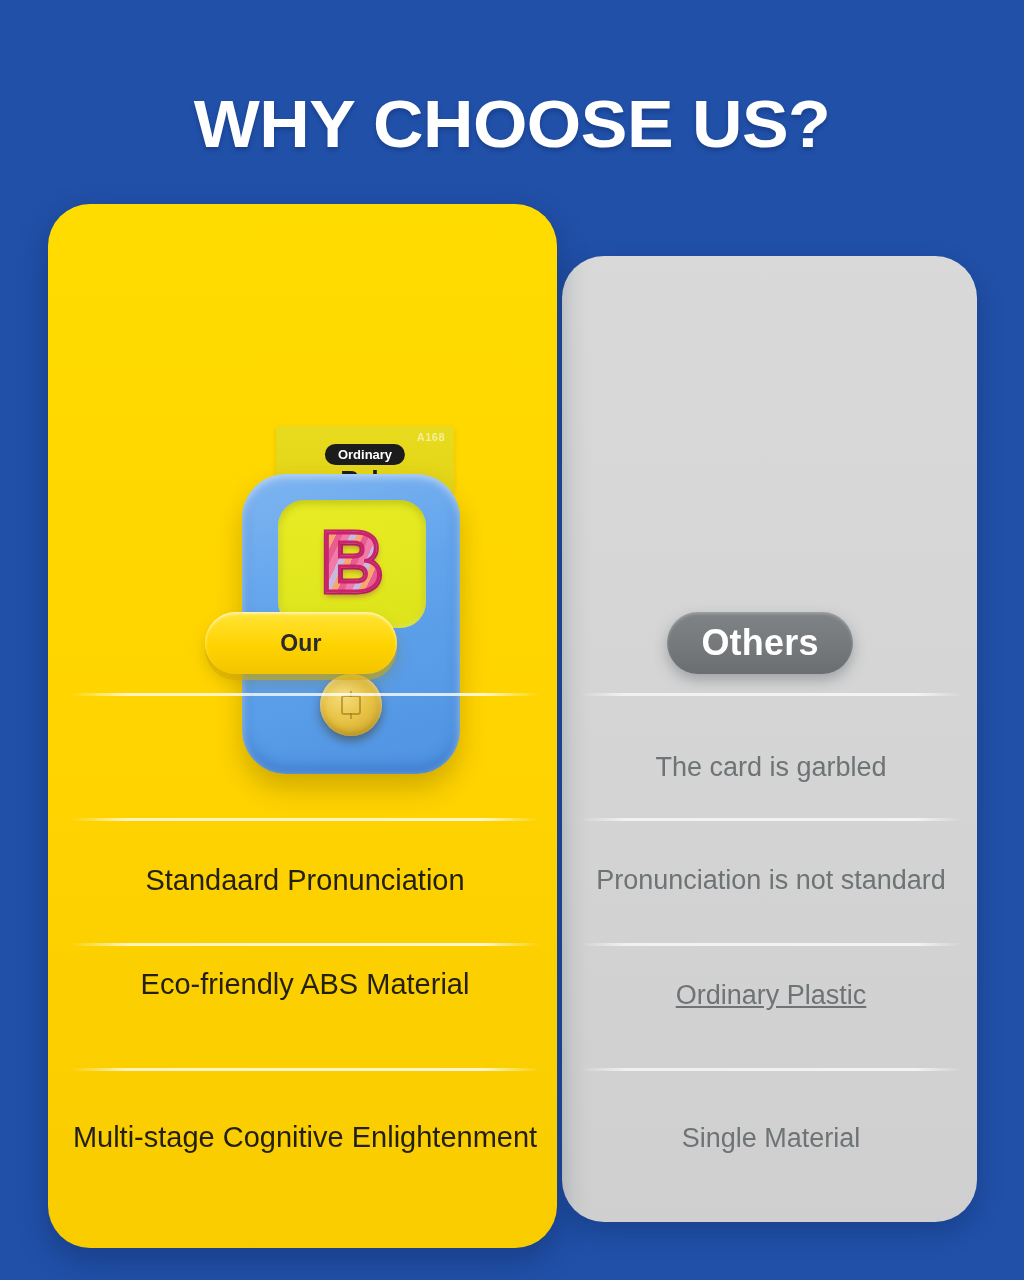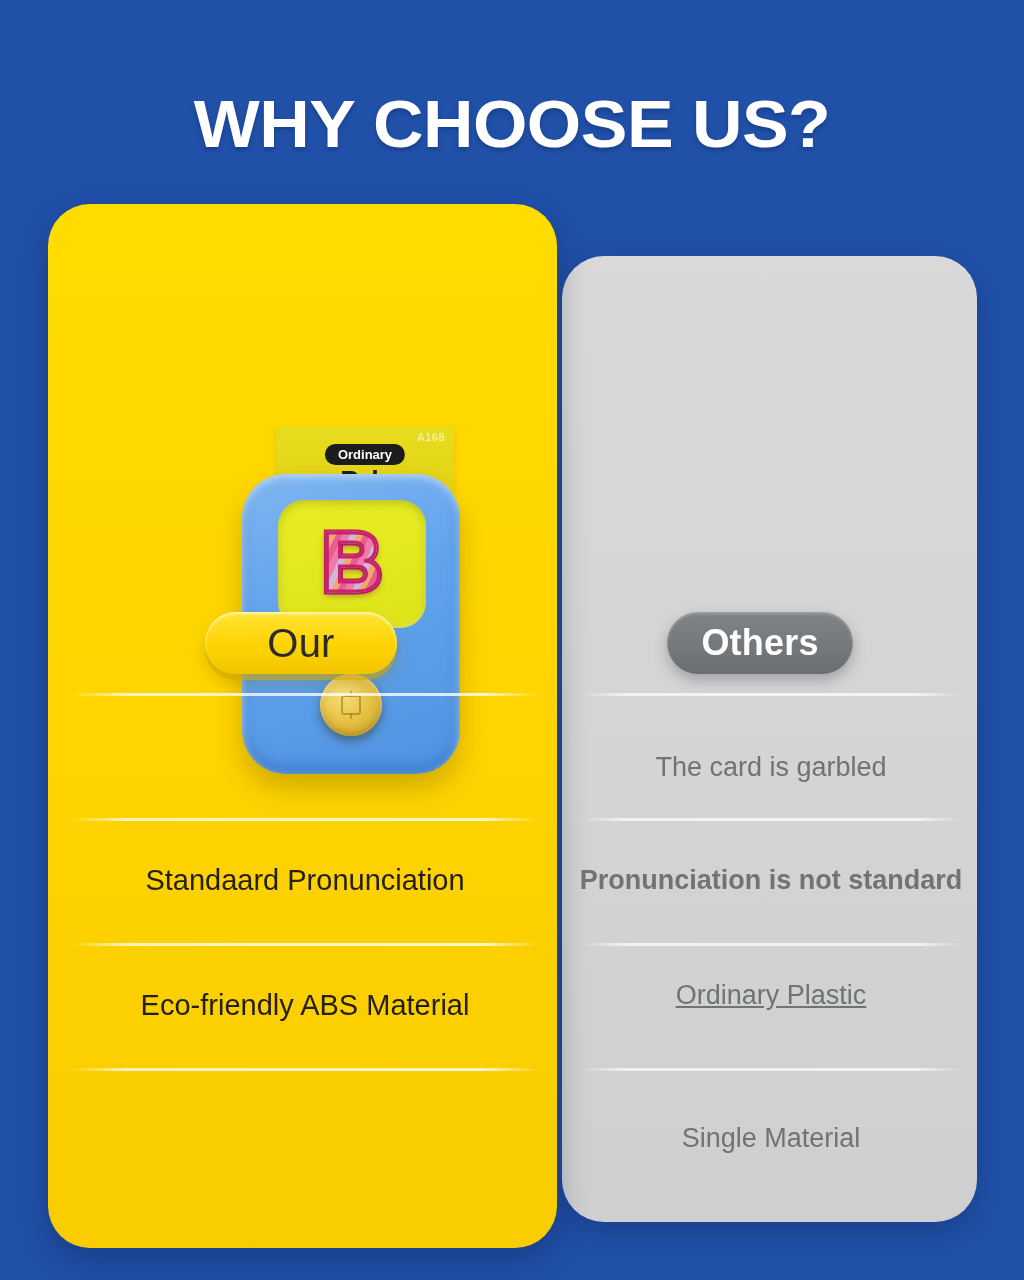--- a/index.html
+++ b/index.html
@@ -123,21 +123,21 @@
   
   .pill-our {
     position:absolute; left:205px; top:612px;
     width:192px; height:62px;
     background:linear-gradient(180deg,#FFE436 0%, #FFD300 55%, #F2C400 100%);
     border-radius:31px;
     box-shadow:0 6px 0 rgba(214,172,0,.55), 0 9px 16px rgba(140,110,0,.28), inset 0 2px 3px rgba(255,255,255,.65);
     display:flex; align-items:center; justify-content:center;
   }
   .pill-our span {
-    font-size:40px; font-weight:400; color:#2B2B2B; letter-spacing:.2px;
+    font-size:23px; font-weight:700; color:#2B2B2B; letter-spacing:.2px;
   }
   .pill-others {
     position:absolute; left:667px; top:612px;
     width:186px; height:62px;
     background:linear-gradient(180deg,#7F8385 0%, #75797B 55%, #6A6E70 100%);
     border-radius:31px;
     box-shadow:0 6px 14px rgba(70,80,90,.38), inset 0 2px 3px rgba(255,255,255,.25);
     display:flex; align-items:center; justify-content:center;
   }
   .pill-others span {
@@ -200,20 +200,21 @@
   <div class="divider y" style="top:693px;"></div>
   <div class="divider g" style="top:693px;"></div>
   <div class="divider y" style="top:818px;"></div>
   <div class="divider g" style="top:818px;"></div>
   <div class="divider y" style="top:943px;"></div>
   <div class="divider g" style="top:943px;"></div>
   <div class="divider y" style="top:1068px;"></div>
   <div class="divider g" style="top:1068px;"></div>
 
   <div class="row-our" style="top:818px;  height:125px;">Standaard Pronunciation</div>
-  <div class="row-our" style="top:943px;  height:125px;">Eco-friendly ABS Material</div>
+  <div class="row-our" style="top:922px;  height:125px;">Eco-friendly ABS Material</div>
+  <div class="row-our" style="top:1068px; height:140px;">Multi-stage Cognitive Enlightenment</div>
 
   <div class="row-other" style="top:693px;  height:148px;">The card is garbled</div>
-  <div class="row-other" style="top:818px;  height:125px;font-weight:bold;">Pronunciation is not standard</div>
+  <div class="row-other" style="top:818px;  height:125px;">Pronunciation is not standard</div>
   <div class="row-other" style="top:943px;  height:104px;text-decoration:underline;">Ordinary Plastic</div>
   <div class="row-other" style="top:1068px; height:140px;">Single Material</div>
 
 </div>
 
 </body></html>

